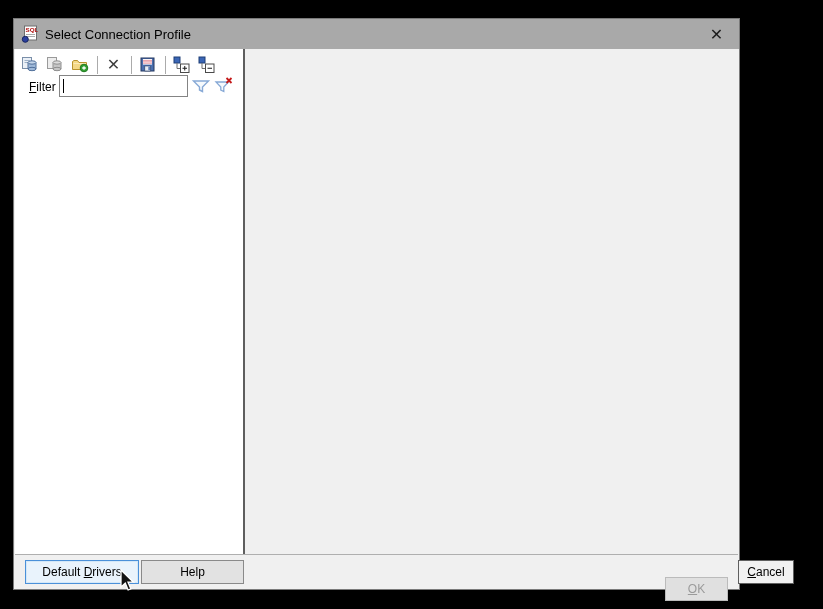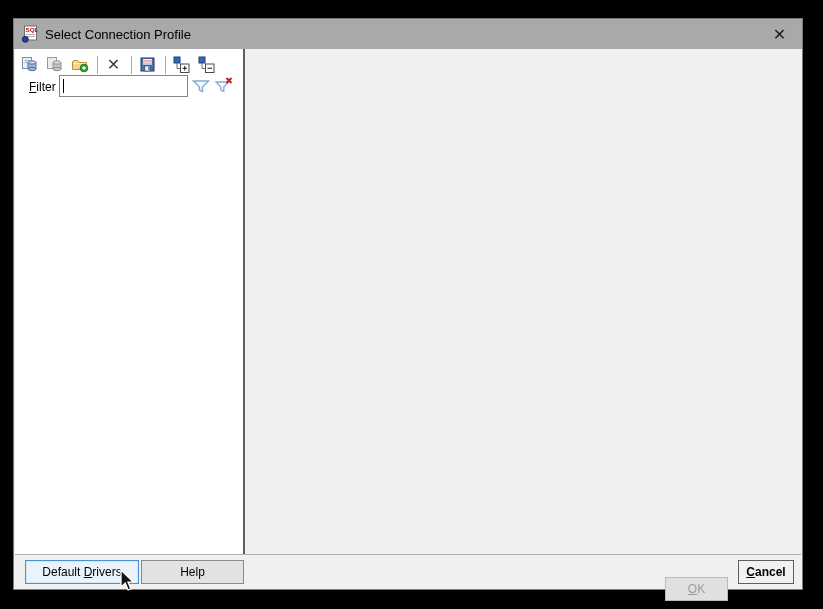--- a/index.html
+++ b/index.html
@@ -6,21 +6,21 @@
   html,body { width: 823px; height: 609px; }
   body {
     background: #000;
     position: relative;
     overflow: hidden;
     font-family: "Liberation Sans", sans-serif;
     font-size: 12px;
     color: #000;
   }
   .dialog {
-    position: absolute; left: 13px; top: 18px; width: 790px; height: 572px;
+    position: absolute; left: 13px; top: 18px; width: 727px; height: 572px;
     background: #F0F0F0;
     border: 1px solid #7A7A7A;
   }
   
   .titlebar {
     position: absolute; left: 0; top: 0; right: 0; height: 30px;
     background: #A9A9A9;
     display: flex; align-items: center; padding-left: 7px;
   }
   .title-text { font-size: 13px; color: #000; margin-left: 7px; white-space: nowrap; }
@@ -77,21 +77,21 @@
   
   .footer { position: absolute; left: 0; right: 0; top: 536px; bottom: 0; }
   .btn {
     position: absolute; top: 5px; height: 24px;
     display: flex; align-items: center; justify-content: center;
     font-size: 12px; white-space: nowrap; cursor: default;
   }
   .btn-manage { left: 11px; width: 114px; background: #E9F3FC; border: 1px solid #4A90D9; box-shadow: inset 0 0 0 1px #D4E8F8; }
   .btn-help   { left: 127px; width: 103px; background: #E2E2E2; border: 1px solid #8A8A8A; }
   .btn-ok     { left: 651px; width: 63px;  background: #E0E0E0; border: 1px solid #BBBBBB; color: #9B9B9B; margin-top: 17px; }
-  .btn-cancel { left: 724px; width: 56px;  background: #F1F1F1; border: 1px solid #5F5F5F; font-weight: bold; }
+  .btn-cancel { left: 724px; width: 56px;  background: #F1F1F1; border: 1px solid #5F5F5F; }
   .mn { text-decoration: underline; text-underline-offset: 1px; }
   
   .mouse-cursor { position: absolute; left: 106px; top: 550px; z-index: 10; }
   svg { display: block; }
 </style>
 </head>
 <body>
 
 <div class="dialog">
 

